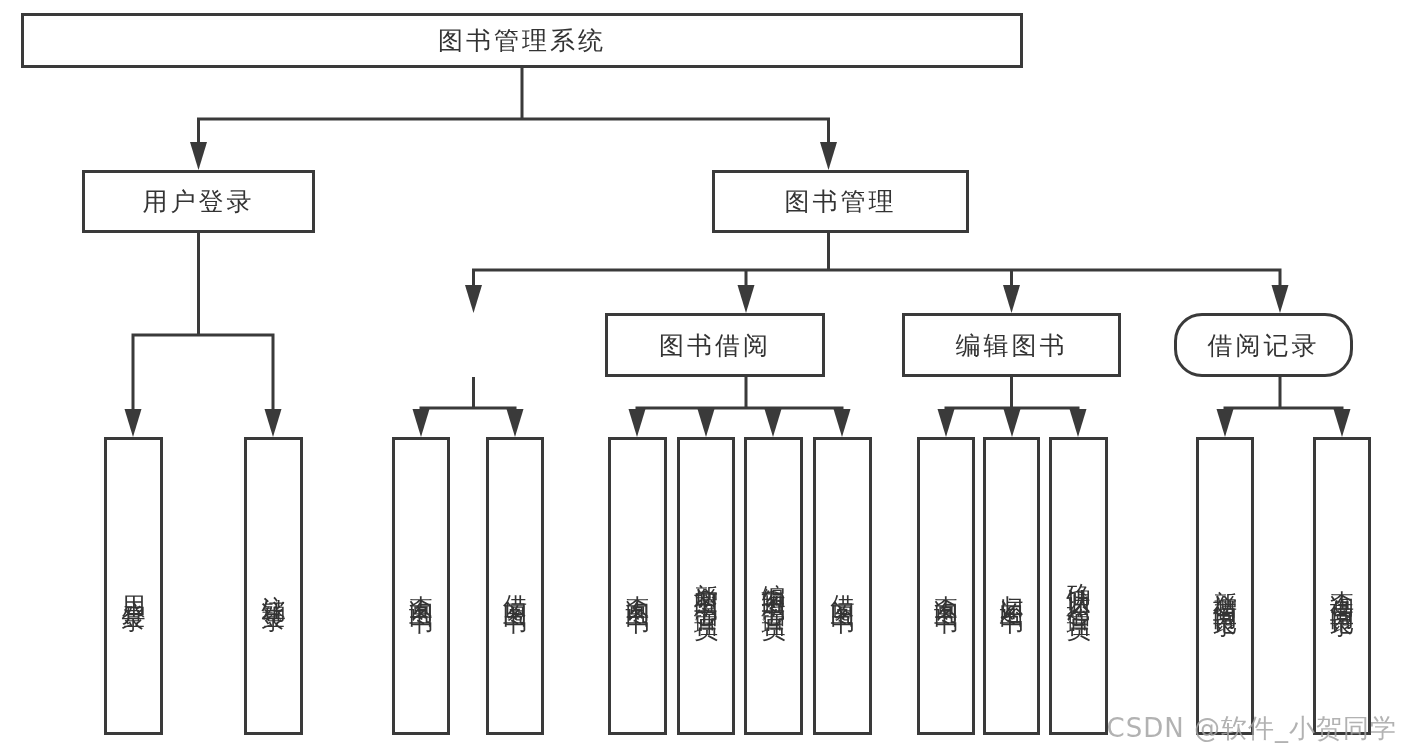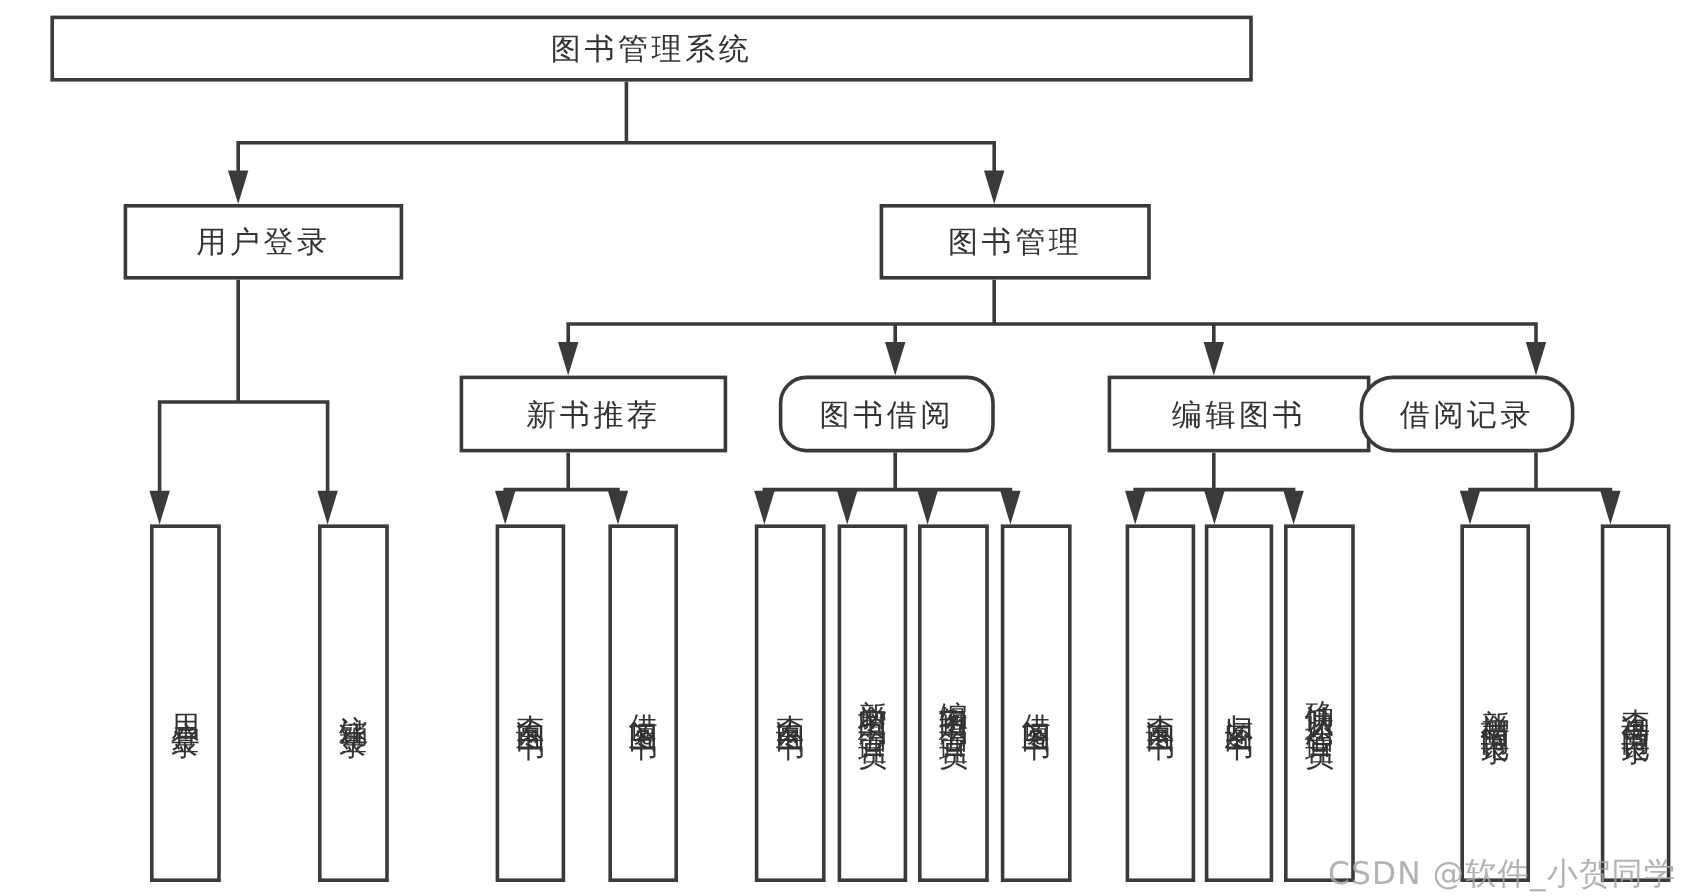--- a/index.html
+++ b/index.html
@@ -21,21 +21,20 @@
     position: absolute;
     box-sizing: border-box;
     border: 3px solid #3a3a3a;
     background: #ffffff;
     color: #333333;
     display: flex;
     align-items: center;
     justify-content: center;
     z-index: 2;
     text-align: center;
-    margin-left: 21px;
   }
   .h-node {
     font-size: 25px;
     letter-spacing: 3px;
     white-space: nowrap;
   }
   .v-node {
     writing-mode: vertical-rl;
     text-orientation: mixed;
     font-size: 24px;
@@ -97,26 +96,25 @@
       <use href="#ah" x="1012" y="437"></use>
       <use href="#ah" x="1078" y="437"></use>
       <use href="#ah" x="1225" y="437"></use>
       <use href="#ah" x="1342" y="437"></use>
     </g>
   </svg>
 
   <div class="node h-node" style="left:21px; top:13px; width:1002px; height:55px;">图书管理系统</div>
 
   <div class="node h-node" style="left:82px; top:170px; width:233px; height:63px;">用户登录</div>
-  <div class="node h-node" style="left:712px; top:170px; width:226px; height:63px;">图书管理</div>
+  <div class="node h-node" style="left:712px; top:170px; width:257px; height:63px;">图书管理</div>
 
-  <div class="node h-node" style="left:362px; top:313px; width:223px; height:64px;">新书推荐</div>
-  <div class="node h-node" style="left:628px; top:313px; width:180px; height:64px;border-radius:23px;">图书借阅</div>
+  <div class="node h-node" style="left:605px; top:313px; width:220px; height:64px;">图书借阅</div>
   <div class="node h-node" style="left:902px; top:313px; width:219px; height:64px;">编辑图书</div>
-  <div class="node h-node" style="left:1112px; top:313px; width:179px; height:64px;border-radius:28px;">借阅记录</div>
+  <div class="node h-node" style="left:1174px; top:313px; width:179px; height:64px;border-radius:28px;">借阅记录</div>
 
   <div class="node v-node" style="left:104px; top:437px; width:59px; height:298px;">用户登录</div>
   <div class="node v-node" style="left:244px; top:437px; width:59px; height:298px;">注销登录</div>
 
   <div class="node v-node" style="left:392px; top:437px; width:58px; height:298px;">查询图书</div>
   <div class="node v-node" style="left:486px; top:437px; width:58px; height:298px;">借阅图书</div>
 
   <div class="node v-node" style="left:608px; top:437px; width:59px; height:298px;">查询图书</div>
   <div class="node v-node" style="left:677px; top:437px; width:58px; height:298px;">新增图书（管理员）</div>
   <div class="node v-node" style="left:744px; top:437px; width:59px; height:298px;">编辑图书（管理员）</div>

